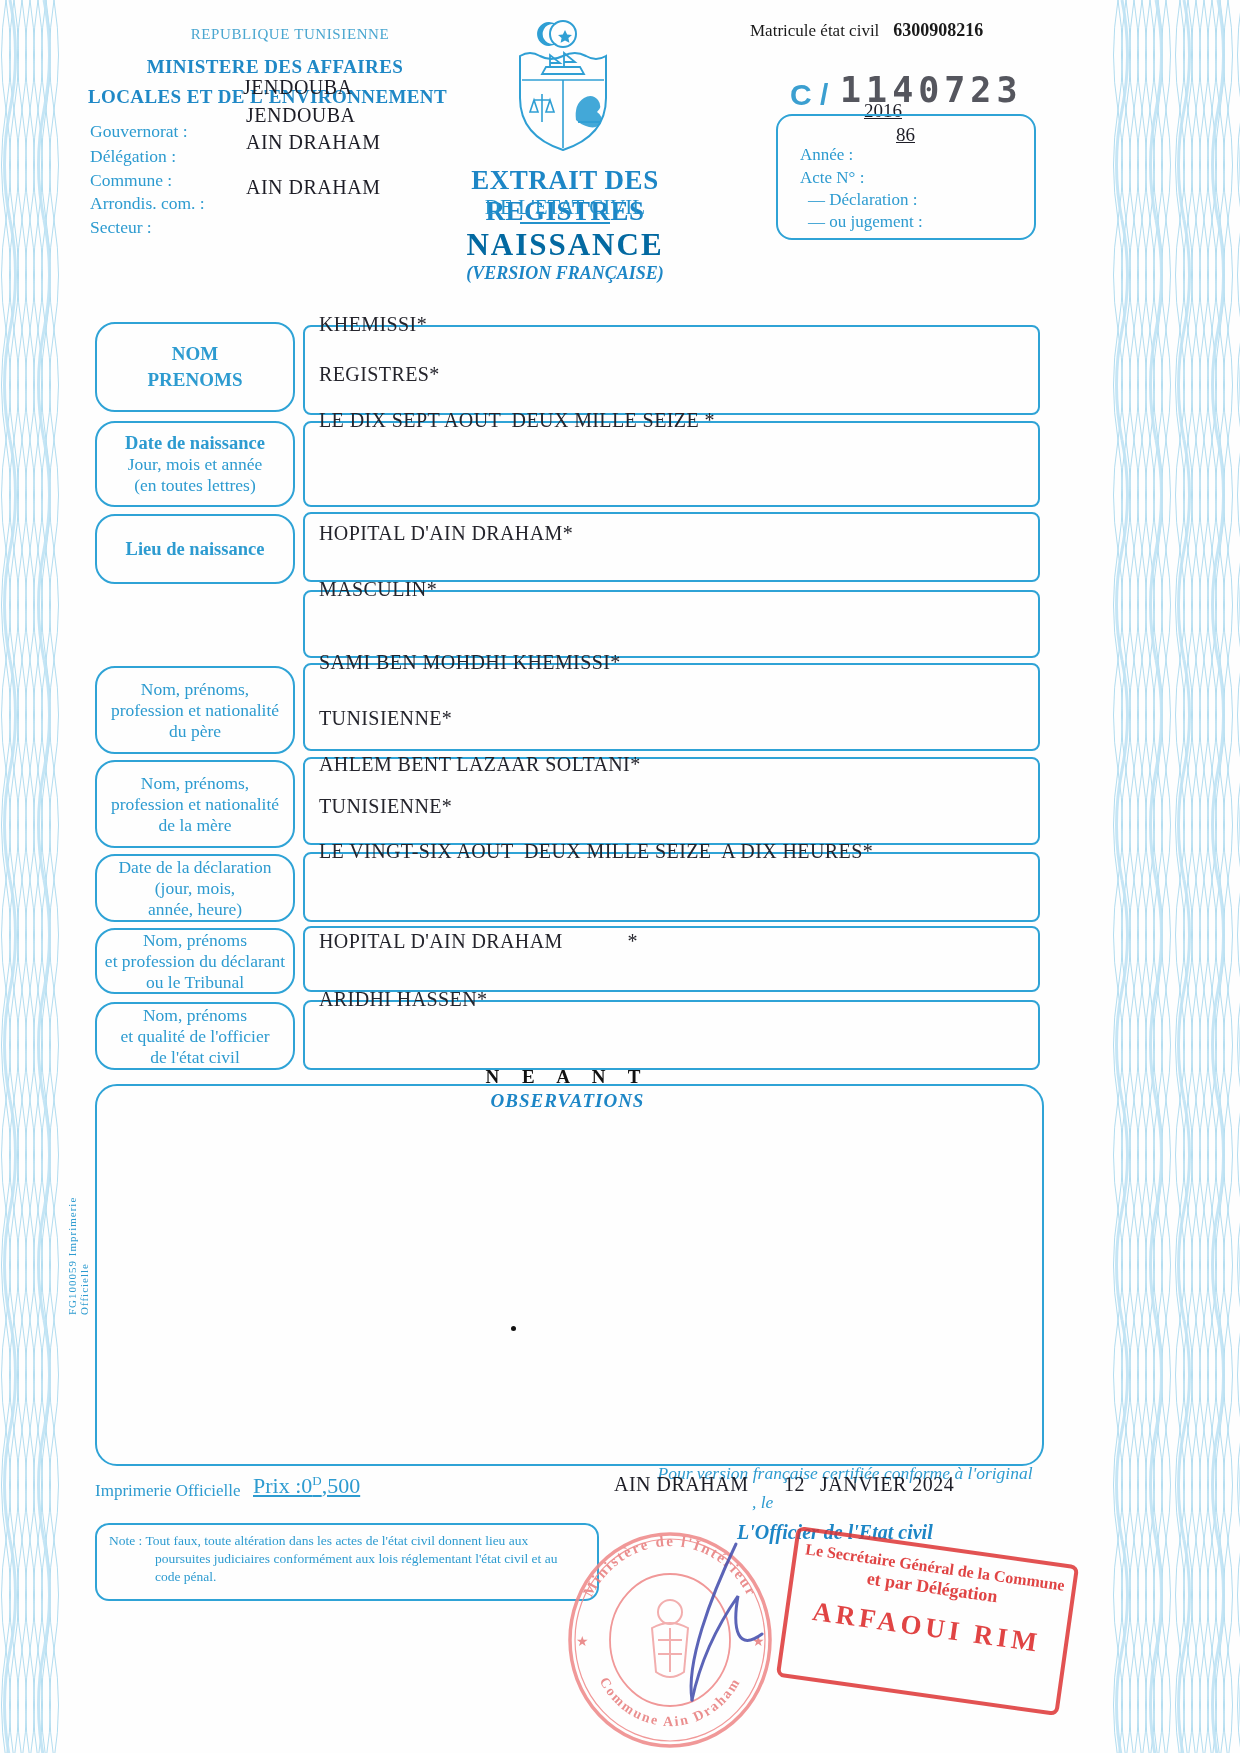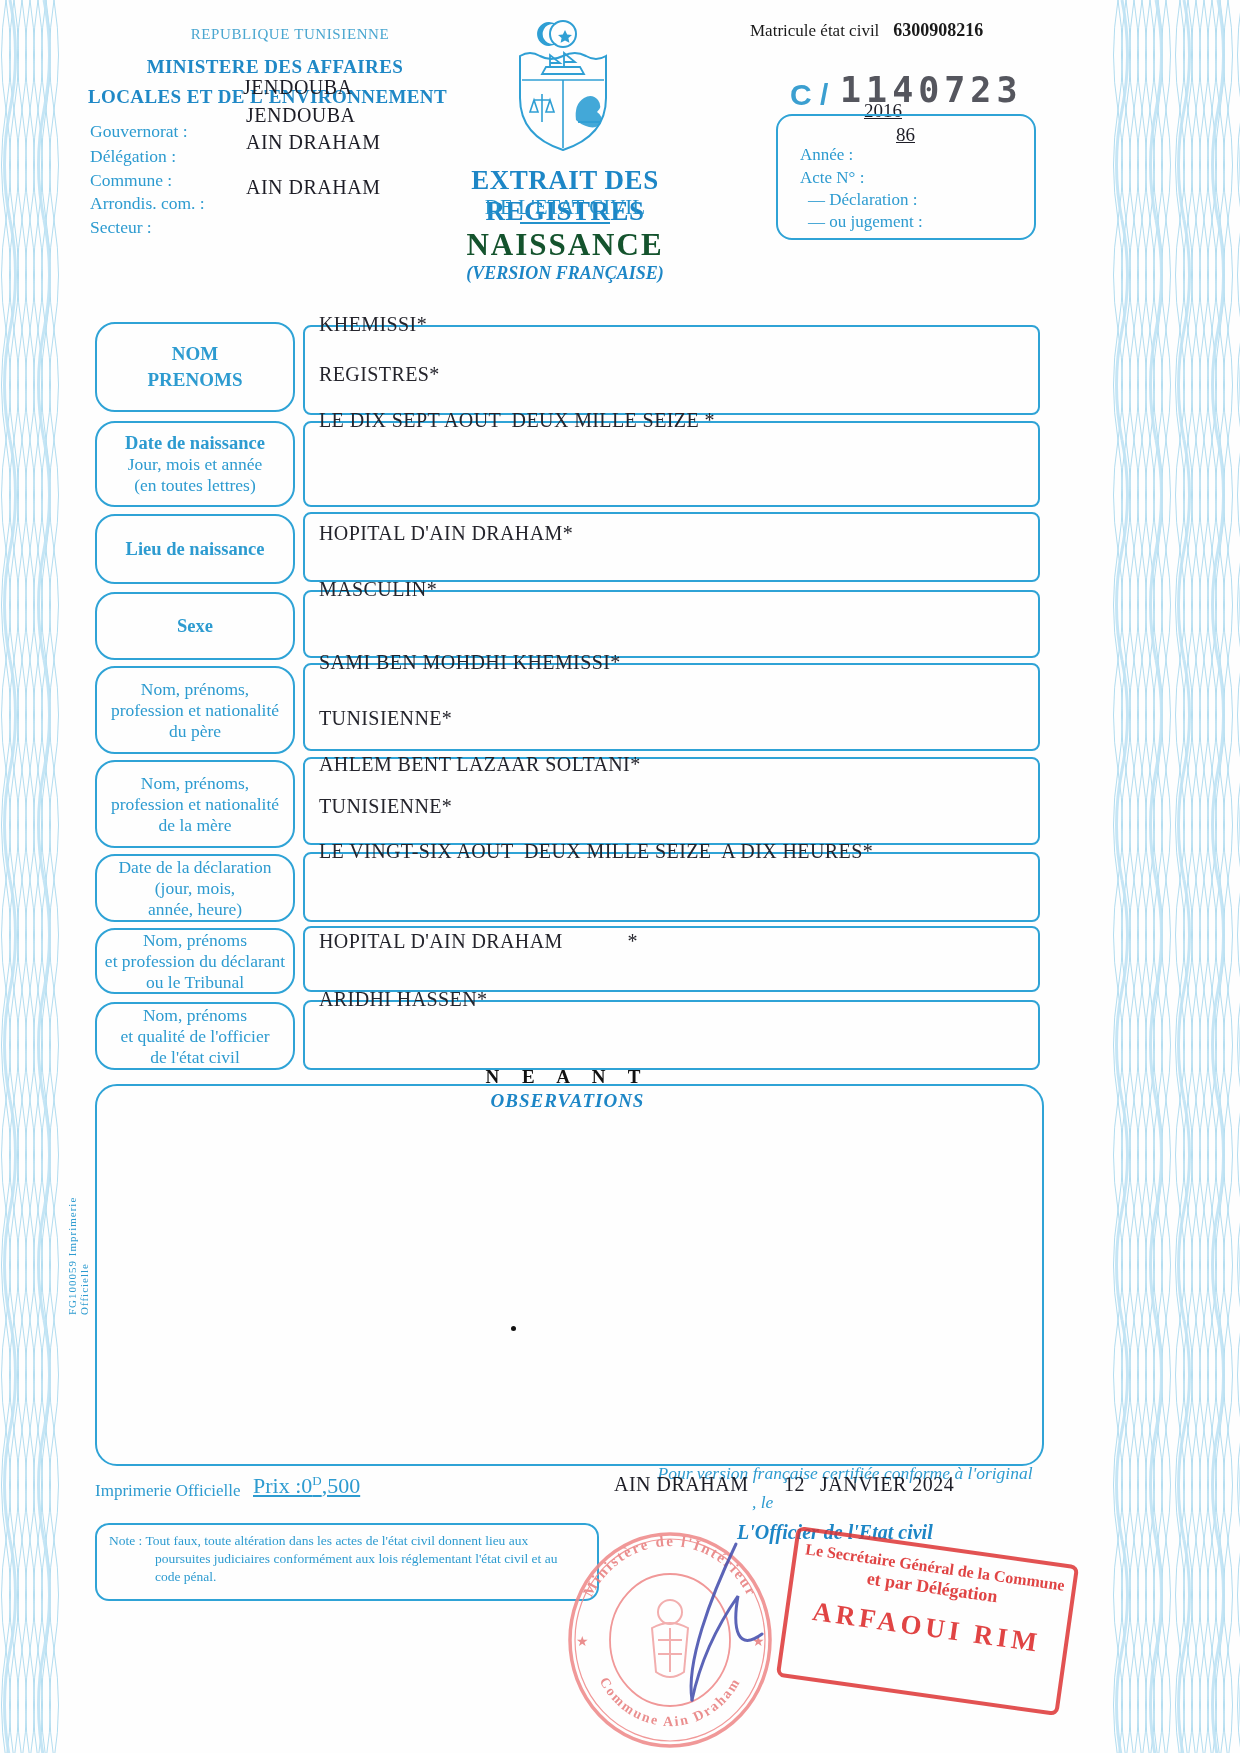--- a/index.html
+++ b/index.html
@@ -20,21 +20,21 @@
   .matric .num{font-weight:bold;font-size:18px;margin-left:14px;}
   .serialC{font-family:"Liberation Sans","DejaVu Sans",sans-serif;font-size:30px;font-weight:bold;color:#3b9fd0;}
   .serialN{font-family:"DejaVu Sans Mono","Liberation Mono",monospace;font-size:35px;font-weight:bold;color:#55565e;letter-spacing:5px;}
   .yearblk{font-size:19px;color:#1d1d26;text-decoration:underline;}
   .actebox{border:2.5px solid #2fa3d6;border-radius:16px;}
   .actebox .lbl{font-size:17px;color:#2d9bd0;line-height:22px;}
 
   
   .t1{font-size:27px;font-weight:bold;color:#1d86c6;letter-spacing:.5px;}
   .t2{font-size:21px;color:#2391cb;}
-  .t3{font-size:31px;font-weight:bold;color:#14532d;letter-spacing:2px;}
+  .t3{font-size:31px;font-weight:bold;color:#0369a1;letter-spacing:2px;}
   .t4{font-size:18px;font-weight:bold;font-style:italic;color:#1d86c6;}
   .rule{background:#2391cb;height:2px;}
 
   
   .labelbox{
     position:absolute;left:95px;width:200px;border:2.5px solid #2fa3d6;border-radius:20px;
     display:flex;flex-direction:column;justify-content:center;align-items:center;
     box-sizing:border-box;padding:2px 6px;
   }
   .valuebox{
@@ -185,23 +185,20 @@
     <div class="val vborder">LE DIX SEPT AOUT  DEUX MILLE SEIZE *</div>
   </div>
 
   <div class="labelbox" style="top:514px;height:70px">
     <div class="lab b1">Lieu de naissance</div>
   </div>
   <div class="valuebox" style="top:512px;height:70px">
     <div class="val" style="top:8px">HOPITAL D'AIN DRAHAM*</div>
   </div>
 
-  <div class="labelbox" style="top:592px;height:68px">
-    <div class="lab b1">Sexe</div>
-  </div>
   <div class="valuebox" style="top:590px;height:68px">
     <div class="val vborder">MASCULIN*</div>
   </div>
 
   <div class="labelbox" style="top:666px;height:88px">
     <div class="lab">Nom, prénoms,</div>
     <div class="lab">profession et nationalité</div>
     <div class="lab">du père</div>
   </div>
   <div class="valuebox" style="top:663px;height:88px">

